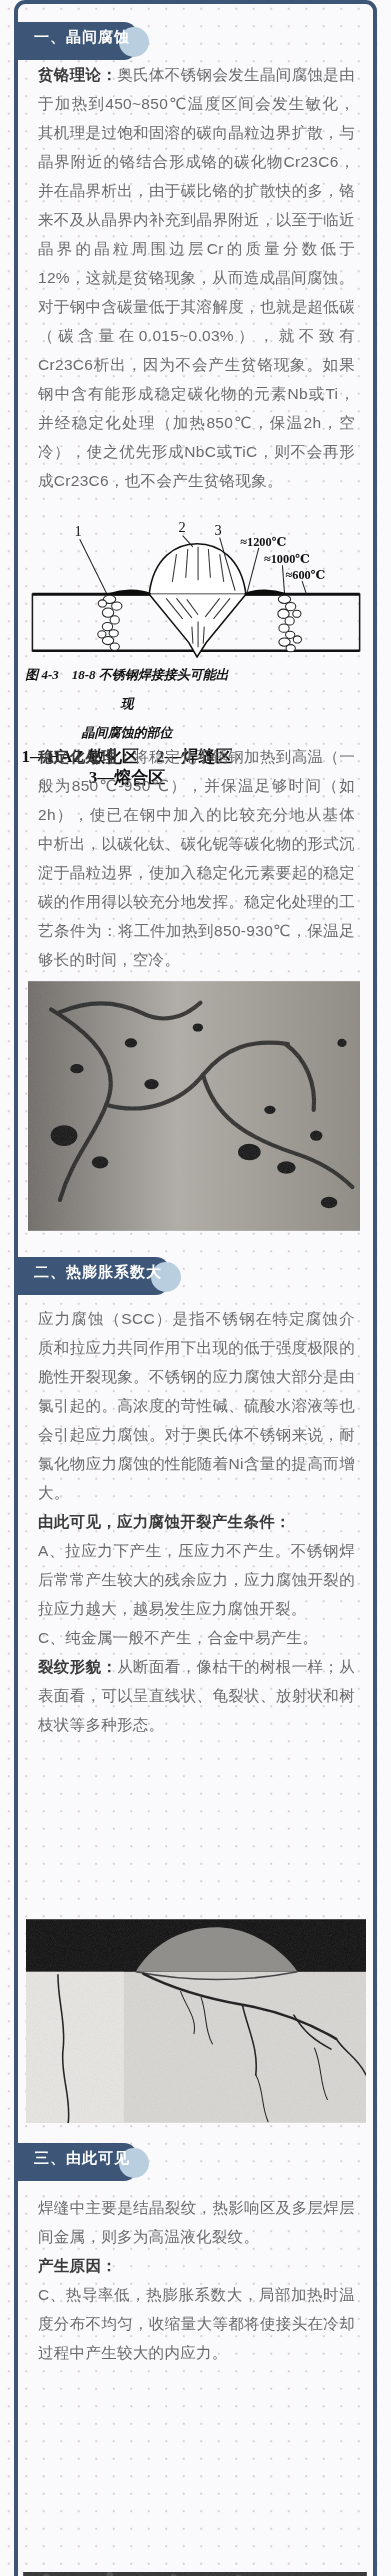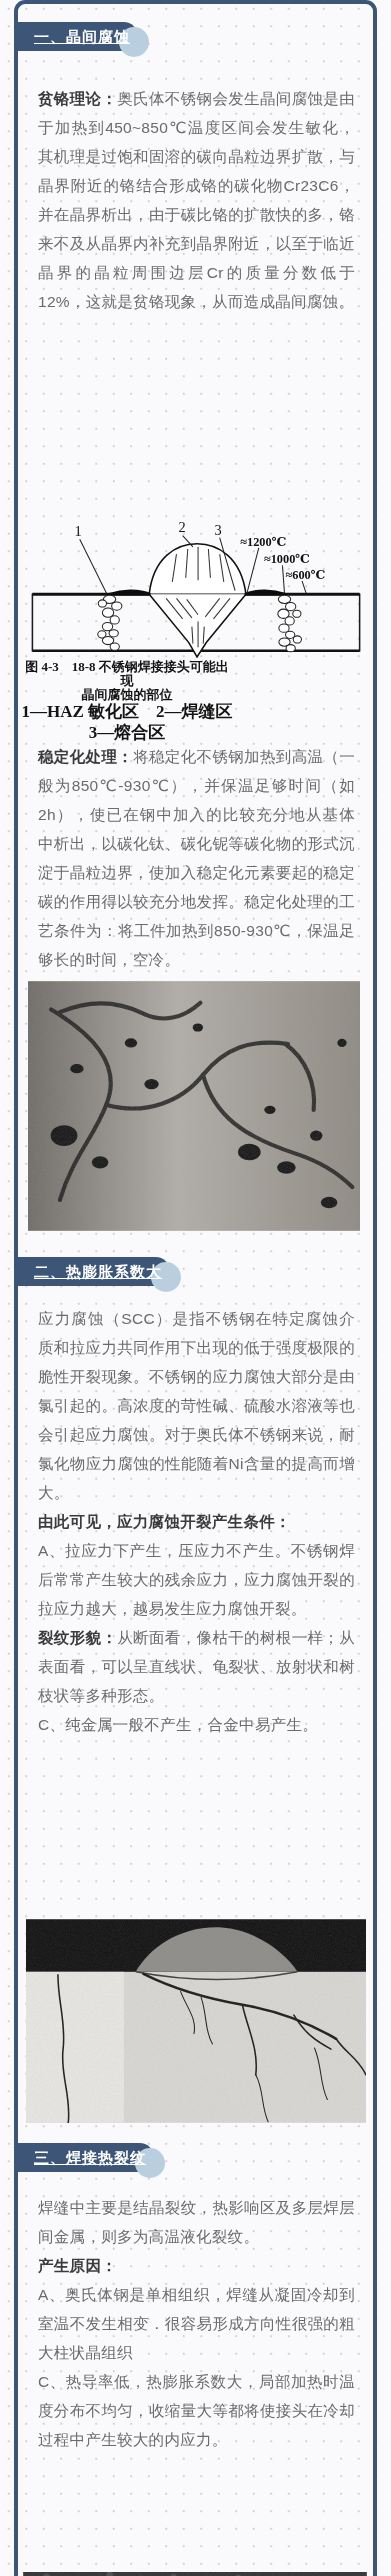--- a/index.html
+++ b/index.html
@@ -18,29 +18,28 @@
   }
   .frame{
     position:absolute;left:14.4px;top:0;
     width:363px;height:3121px;
     border:4.6px solid #3d5678;
     border-radius:11.3px;
     box-sizing:border-box;
   }
   .pill{
     position:absolute;left:14.4px;
-    height:29px;line-height:29px;
+    height:38px;line-height:29px;
     background:#3d5678;
     color:#ffffff;
     font-size:15px;font-weight:bold;letter-spacing:1px;
     padding:0 8.2px 0 19.6px;
     border-radius:0 14.4px 14.4px 0;
     white-space:nowrap;
     z-index:2;
-    text-decoration:underline;
   }
   .pill::before{
     content:"";
     position:absolute;
     right:-11.3px;top:4.6px;
     width:30px;height:30px;
     background:#b9cfe0;
     border-radius:50%;
     z-index:-1;
   }
@@ -52,21 +51,21 @@
   }
   .tb p{margin:0;}
   .lead{font-weight:bold;color:#3b3b3b;}
   .bold-line{font-weight:bold;color:#3b3b3b;}
   .figcap{
     position:absolute;left:19px;width:216px;
     text-align:center;
     font-family:"Liberation Serif","DejaVu Serif",serif;
     color:#141414;
   }
-  .figcap .capline{font-size:13px;font-weight:bold;line-height:14px;}
+  .figcap .capline{font-size:13px;font-weight:bold;line-height:29px;font-style:italic;}
   .figcap .legline{font-size:17px;font-weight:bold;line-height:20.6px;}
   svg.blockimg{position:absolute;display:block;}
   .diagram-text{font-family:"Liberation Serif","DejaVu Serif",serif;fill:#111;}
 </style>
 </head>
 <body>
 
 <div class="page">
 
   <svg width="0" height="0" style="position:absolute" aria-hidden="true">
@@ -77,22 +76,23 @@
       </filter>
     </defs>
   </svg>
 
   <div class="frame"></div>
 
   <div class="pill" style="top:22px">
     <span>一、晶间腐蚀</span>
   </div>
 
-  <div class="tb" style="top:84px">
+  <div class="tb" style="top:60px">
     <p><span class="lead">贫铬理论：</span><span>奥氏体不锈钢会发生晶间腐蚀是由于加热到450~850℃温度区间会发生敏化，其机理是过饱和固溶的碳向晶粒边界扩散，与晶界附近的铬结合形成铬的碳化物Cr23C6，并在晶界析出，由于碳比铬的扩散快的多，铬来不及从晶界内补充到晶界附近，以至于临近晶界的晶粒周围边层Cr的质量分数低于12%，这就是贫铬现象，从而造成晶间腐蚀。</span></p>
+    <p><span>对于钢中含碳量低于其溶解度，也就是超低碳（碳含量在0.015~0.03%），就不致有Cr23C6析出，因为不会产生贫铬现象。如果钢中含有能形成稳定碳化物的元素Nb或Ti，并经稳定化处理（加热850℃，保温2h，空冷），使之优先形成NbC或TiC，则不会再形成Cr23C6，也不会产生贫铬现象。</span></p>
   </div>
 
   <svg class="blockimg" style="top:516px;left:28px" width="335" height="142" viewBox="0 0 650 276">
 
     <rect x="8" y="152" width="636" height="110" fill="none" stroke="#1c1c1c" stroke-width="3"></rect>
     <line x1="8" y1="152" x2="644" y2="152" stroke="#111" stroke-width="6"></line>
     <line x1="8" y1="262" x2="644" y2="262" stroke="#111" stroke-width="5"></line>
 
     <path d="M235,152 C243,80 288,54 328,54 C368,54 414,80 423,152 Z" fill="#fff" stroke="#111" stroke-width="3"></path>
     <g stroke="#333" stroke-width="2">
@@ -206,22 +206,22 @@
   </svg>
 
   <div class="pill" style="top:1257px">
     <span>二、热膨胀系数大</span>
   </div>
 
   <div class="tb" style="top:1304px">
     <p><span>应力腐蚀（SCC）是指不锈钢在特定腐蚀介质和拉应力共同作用下出现的低于强度极限的脆性开裂现象。不锈钢的应力腐蚀大部分是由氯引起的。高浓度的苛性碱、硫酸水溶液等也会引起应力腐蚀。对于奥氏体不锈钢来说，耐氯化物应力腐蚀的性能随着Ni含量的提高而增大。</span></p>
     <p class="bold-line">由此可见，应力腐蚀开裂产生条件：</p>
     <p>A、拉应力下产生，压应力不产生。不锈钢焊后常常产生较大的残余应力，应力腐蚀开裂的拉应力越大，越易发生应力腐蚀开裂。</p>
+    <p>C、纯金属一般不产生，合金中易产生。</p>
     <p><span class="lead">裂纹形貌：</span><span>从断面看，像枯干的树根一样；从表面看，可以呈直线状、龟裂状、放射状和树枝状等多种形态。</span></p>
-    <p>C、纯金属一般不产生，合金中易产生。</p>
   </div>
 
   <svg class="blockimg" style="top:1919px;left:26px" width="340" height="204" viewBox="0 0 660 395">
     <rect width="660" height="395" fill="#dcdad6"></rect>
     <rect x="0" y="0" width="660" height="102" fill="#0d0d0d"></rect>
     <path d="M213,102 C240,55 300,12 380,16 C442,20 502,62 527,102 Z" fill="#8f8d89"></path>
     <rect x="0" y="102" width="190" height="293" fill="#eceae6"></rect>
     <path d="M213,102 Q370,132 527,102" fill="none" stroke="#3a3a3a" stroke-width="3"></path>
     <g fill="none" stroke="#171717" stroke-linecap="round">
       <path d="M228,106 C280,132 340,152 420,166 C480,176 540,196 602,232" stroke-width="5"></path>
@@ -231,27 +231,26 @@
       <path d="M520,186 C542,222 562,236 592,252" stroke-width="3"></path>
       <path d="M602,232 C622,262 642,266 660,302" stroke-width="3"></path>
       <path d="M62,108 C62,160 78,202 72,252 C66,302 88,342 82,395" stroke-width="3"></path>
       <path d="M300,140 C312,172 332,192 326,222" stroke-width="2"></path>
       <path d="M560,250 C575,285 570,320 585,350" stroke-width="2"></path>
     </g>
     <rect width="660" height="395" filter="url(#grain)" opacity="0.38"></rect>
   </svg>
 
   <div class="pill" style="top:2143px">
-    <span>三、焊接热裂纹</span>
+    <span>三、由此可见</span>
   </div>
 
   <div class="tb" style="top:2193px">
     <p>焊缝中主要是结晶裂纹，热影响区及多层焊层间金属，则多为高温液化裂纹。</p>
     <p class="bold-line">产生原因：</p>
-    <p>A、奥氏体钢是单相组织，焊缝从凝固冷却到室温不发生相变．很容易形成方向性很强的粗大柱状晶组织</p>
     <p>C、热导率低，热膨胀系数大，局部加热时温度分布不均匀，收缩量大等都将使接头在冷却过程中产生较大的内应力。</p>
   </div>
 
   <svg class="blockimg" style="top:2572px;left:23px" width="344" height="156" viewBox="0 0 667 303">
     <defs>
       <linearGradient id="m3g" x1="0" y1="0" x2="0" y2="1">
         <stop offset="0" stop-color="#4a4a4a"></stop>
           <stop offset="0.3" stop-color="#9a9794"></stop>
         <stop offset="0.7" stop-color="#8b8885"></stop>
           <stop offset="1" stop-color="#414141"></stop>

